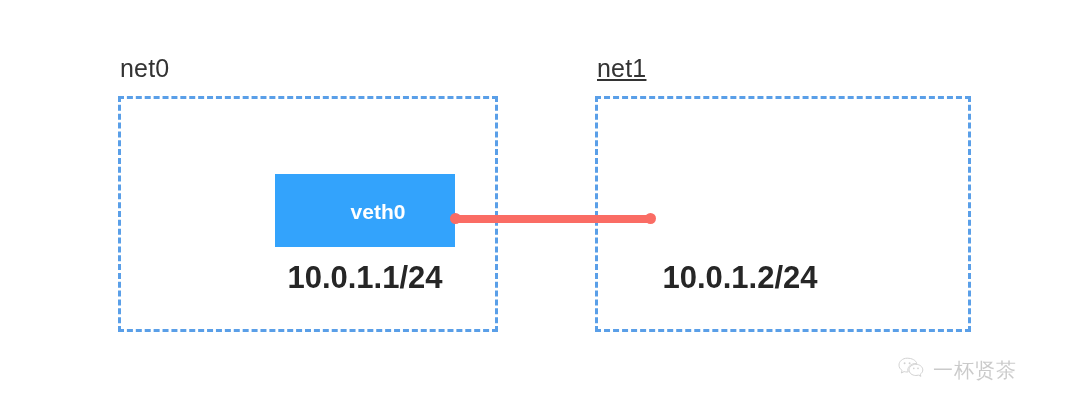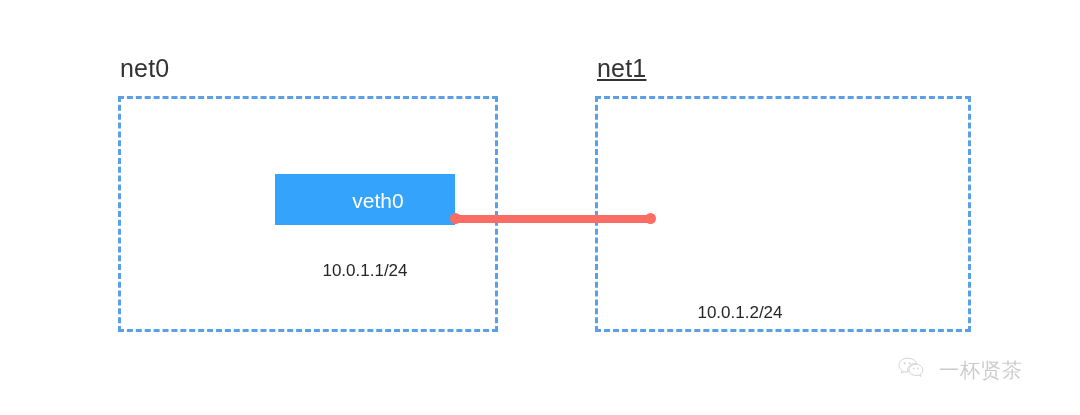--- a/index.html
+++ b/index.html
@@ -58,25 +58,26 @@
     color: #ffffff;
     white-space: nowrap;
     
     padding-left: 26px;
     box-sizing: border-box;
   }
 
   
   .ip-label {
     position: absolute;
-    font-size: 17px;
+    font-size: 31px;
     line-height: 1;
     color: #262626;
     white-space: nowrap;
     text-align: center;
+    font-weight: bold;
   }
 
   
   .link-line {
     position: absolute;
     background: #fa6c64;
     border-radius: 2px;
   }
   .link-dot {
     position: absolute;
@@ -84,21 +85,21 @@
     height: 11px;
     border-radius: 50%;
     background: #fa6c64;
   }
 
   
   .watermark {
     position: absolute;
     display: flex;
     align-items: center;
-    gap: 15px;
+    gap: 9px;
     opacity: 0.45;
     user-select: none;
   }
   .watermark-text {
     font-size: 20px;
     line-height: 1;
     color: #8c8c8c;
     white-space: nowrap;
     letter-spacing: 1px;
   }
@@ -108,32 +109,32 @@
 </style>
 </head>
 <body>
 
 <div id="canvas">
 
   <div class="ns-label" style="left:120px; top:56px;">net0</div>
 
   <div class="ns-box" style="left:118px; top:96px; width:380px; height:236px;"></div>
 
-  <div class="iface-box" style="left:275px; top:174px; width:180px; height:51px;">
+  <div class="iface-box" style="left:275px; top:174px; width:180px; height:73px;font-weight:bold;">
     <div class="iface-label">veth0</div>
   </div>
 
   <div class="ip-label" style="left:275px; top:262px; width:180px;">10.0.1.1/24</div>
 
   <div class="ns-label" style="left:597px; top:56px;text-decoration:underline;">net1</div>
 
   <div class="ns-box" style="left:595px; top:96px; width:376px; height:236px;"></div>
 
 
-  <div class="ip-label" style="left:650px; top:262px; width:180px;margin-top:42px;">10.0.1.2/24</div>
+  <div class="ip-label" style="left:650px; top:262px; width:180px;">10.0.1.2/24</div>
 
   <div class="link-line" style="left:455px; top:215px; width:195px; height:8px;"></div>
   <div class="link-dot" style="left:450px; top:213px;"></div>
   <div class="link-dot" style="left:645px; top:213px;"></div>
 
   <div class="watermark" style="left:898px; top:357px;">
     <span class="wechat-icon">
       <svg width="26" height="22" viewBox="0 0 26 22" fill="none" xmlns="http://www.w3.org/2000/svg">
 
         <path d="M9.2 1.2C4.6 1.2 1 4.3 1 8.1c0 2.2 1.2 4.1 3.1 5.4l-0.8 2.5 2.8-1.4c0.9 0.25 1.9 0.4 3.1 0.4 0.3 0 0.6 0 0.9-0.03-0.2-0.6-0.3-1.2-0.3-1.9 0-3.7 3.6-6.6 8.1-6.6 0.3 0 0.6 0 0.9 0.04C18.1 3.4 14.1 1.2 9.2 1.2z" stroke="#9a9a9a" stroke-width="1" fill="none"></path>

